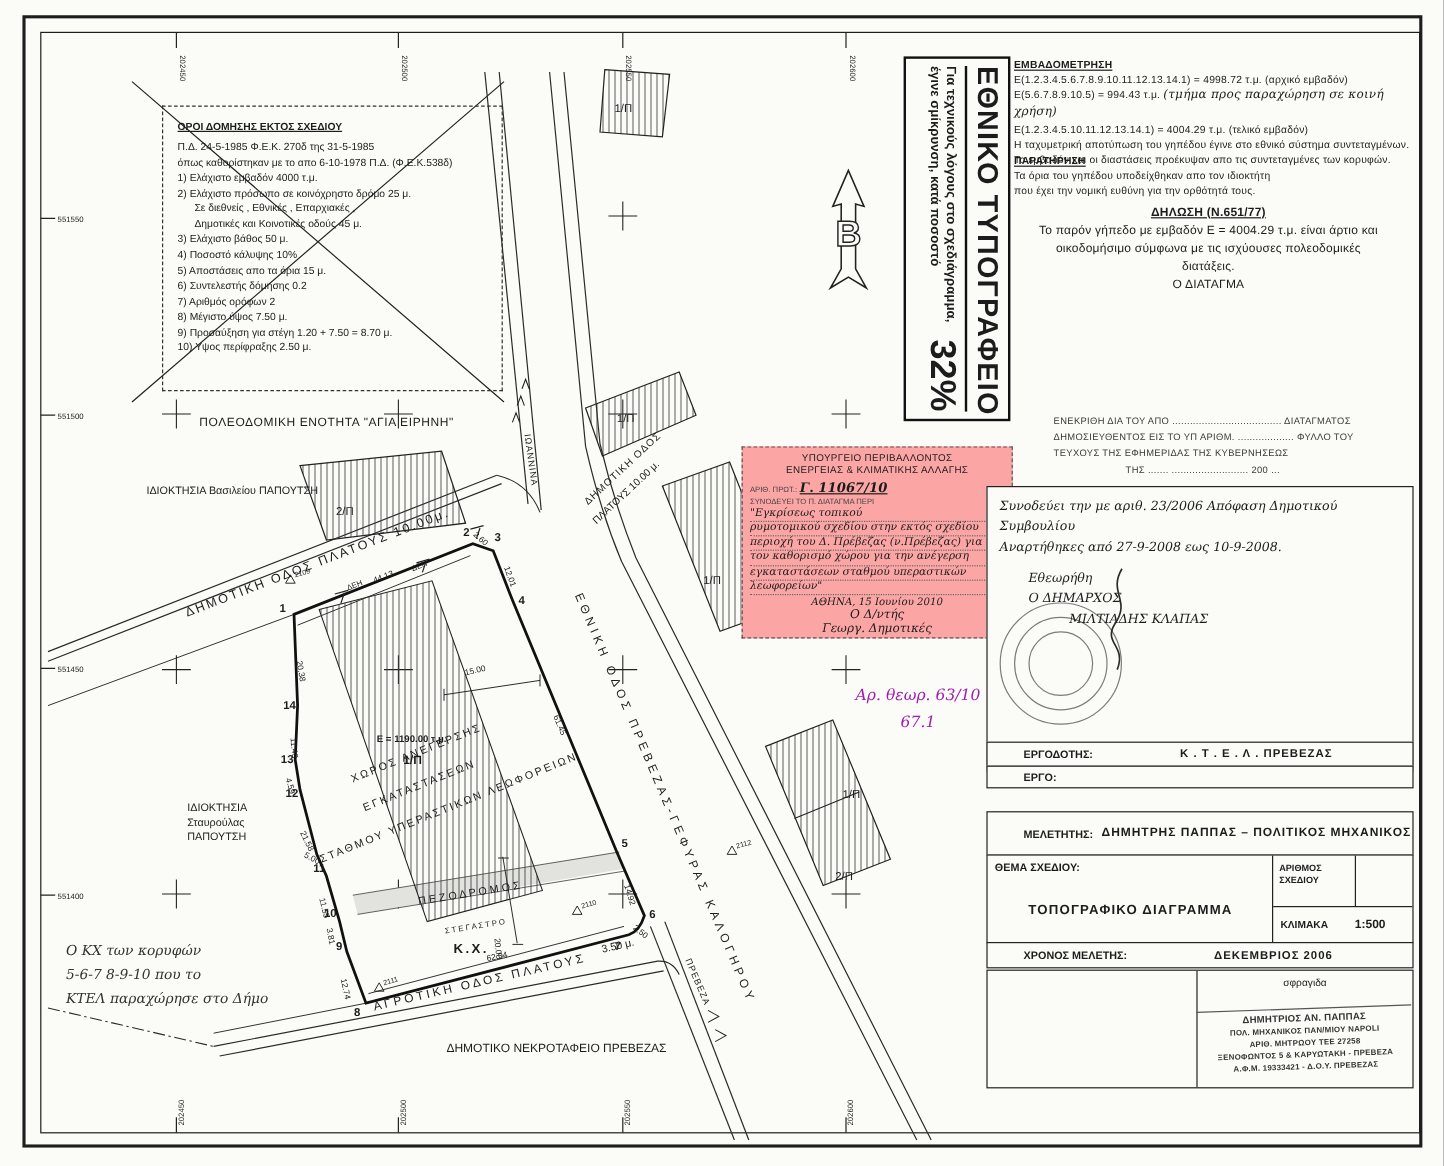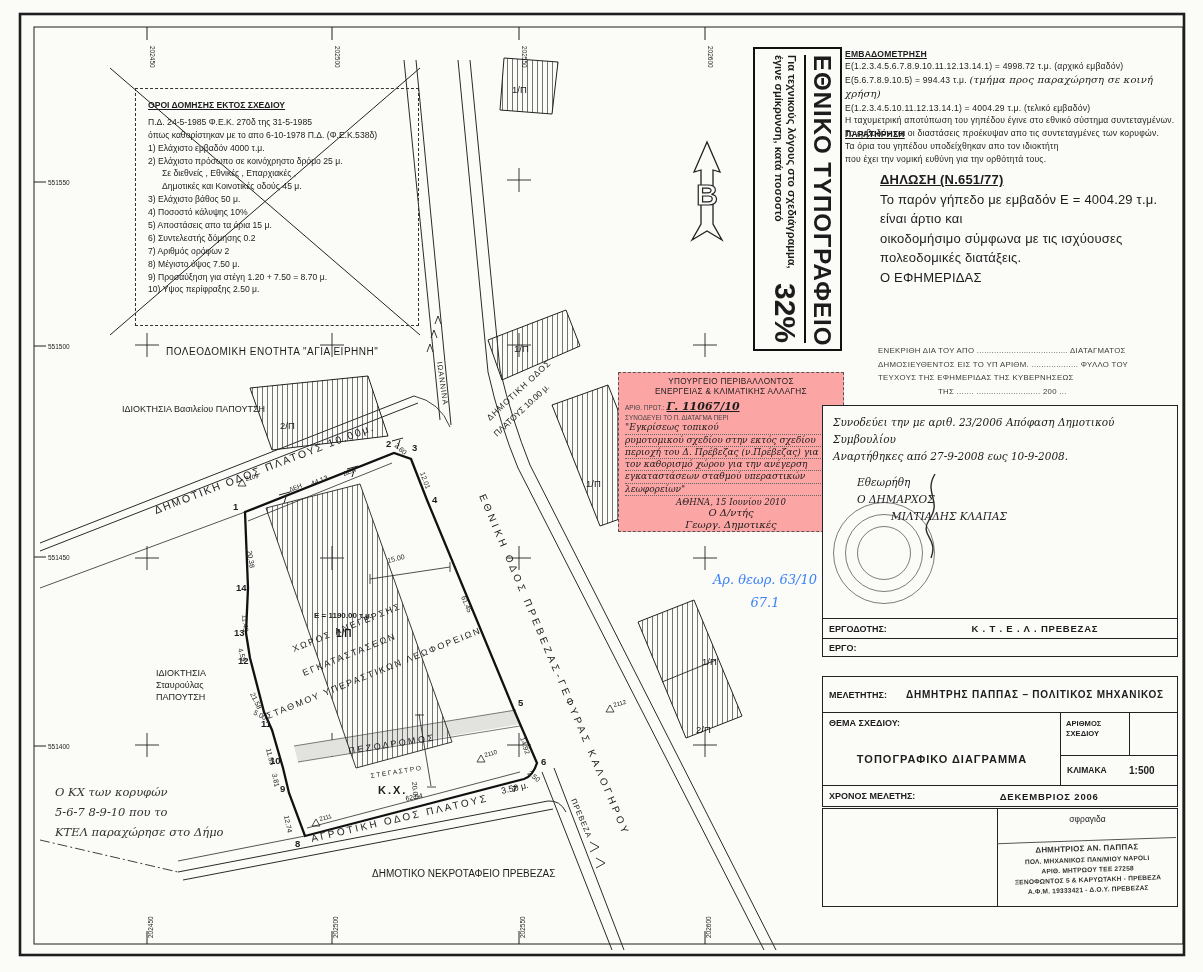--- a/index.html
+++ b/index.html
@@ -21,38 +21,38 @@
                 transform:translate(-50%,-50%) rotate(90deg);}
   .eth-title{font-size:24px;font-weight:900;letter-spacing:1px;text-align:center;
              border-bottom:2px solid #111;padding-bottom:2px;white-space:nowrap;}
   .eth-note{display:flex;align-items:center;gap:4px;margin-top:2px;}
   .eth-note .ntext{font-size:11px;line-height:1.15;font-weight:bold;flex:1;}
   .eth-note .pct{font-size:30px;font-weight:900;}
   
   .areas{left:845px;top:48px;width:340px;font-size:8.6px;line-height:1.45;}
   .areas .hline .hand{font-size:10px;}
   .obs{left:845px;top:128px;width:300px;font-size:8.6px;line-height:1.45;}
-  .decl{left:880px;top:170px;width:290px;font-size:13px;line-height:1.5;}
+  .decl{left:862px;top:170px;width:290px;font-size:10px;line-height:1.5;text-align:center;}
   .gaz{left:878px;top:344px;width:290px;font-size:7.8px;line-height:1.75;color:#3a3a3a;letter-spacing:.3px;}
   
   .ministry{left:618px;top:372px;width:212px;height:150px;border:1.6px dashed #555;
             background:#fca5a5;padding:4px 6px;font-size:8px;line-height:1.2;}
   .ministry .mh{text-align:center;font-size:8.2px;letter-spacing:.3px;}
   .ministry .small{font-size:6.4px;color:#444;display:inline;}
   .ministry .hv{font-size:11px;font-weight:bold;text-decoration:underline;}
   .hand-line{font-size:9px;border-bottom:1px dotted #666;line-height:1.25;
              font-family:"DejaVu Serif",serif;font-style:italic;}
   .ministry .mdate{text-align:center;font-size:8.5px;margin-top:1px;}
   .ministry .msig{text-align:center;font-size:10px;}
   
   .panel{left:822px;top:405px;width:358px;height:502px;}
   .prow{position:absolute;left:0;width:356px;border:1.5px solid #222;background:#fbfbf8;box-sizing:border-box;}
   .note-cell{top:0;height:238px;padding:8px 10px;font-size:10.5px;line-height:1.6;}
   .lblrow{display:flex;align-items:center;}
-  .lblrow .lab{font-weight:bold;font-size:9px;padding:2px 6px;white-space:nowrap;}
+  .lblrow .lab{font-weight:bold;font-size:9px;padding:2px 6px;white-space:nowrap;margin-left:24px;}
   .lblrow .val{flex:1;text-align:center;font-weight:bold;font-size:9.5px;letter-spacing:.8px;}
   .r1{top:213px;height:21px;} .r2{top:233px;height:19px;} .r3{top:251px;height:21px;}
   .r4{top:271px;height:37px;} .r5{top:307px;height:74px;} .r6{top:380px;height:22px;}
   .r7{top:403px;height:99px;}
   .subj-left{position:absolute;left:0;top:0;width:238px;height:100%;}
   .subj-left .lab{position:absolute;left:6px;top:5px;font-weight:bold;font-size:9px;}
   .subj-left .val{position:absolute;left:0;right:0;top:40px;text-align:center;
                   font-weight:bold;font-size:11px;letter-spacing:1px;}
   .subj-right{position:absolute;right:0;top:0;width:117px;height:100%;border-left:1.5px solid #222;box-sizing:border-box;}
   .num-cell{position:absolute;left:0;top:0;width:100%;height:43px;border-bottom:1.5px solid #222;box-sizing:border-box;}
@@ -63,21 +63,21 @@
   .scale-cell .val{flex:1;text-align:center;font-weight:bold;font-size:10px;}
   .sig-left{position:absolute;left:0;top:0;width:176px;height:100%;}
   .sig-right{position:absolute;right:0;top:0;width:180px;height:100%;border-left:1.5px solid #222;box-sizing:border-box;}
   .sig-cap{text-align:center;font-size:8.5px;padding-top:5px;}
   .stamp-lines{margin-top:16px;transform:rotate(-2deg);text-align:center;}
   .stamp-line{font-size:6.6px;font-weight:bold;color:#333;line-height:1.5;letter-spacing:.2px;}
   .stamp-line:first-child{font-size:8px;border-top:1px solid #555;border-bottom:0;padding-top:2px;}
   
   .circ{position:absolute;border:1px solid rgba(20,20,20,.55);border-radius:50%;}
   
-  .filenote{left:700px;top:568px;width:130px;font-size:13px;line-height:1.8;text-align:center;color:#3b82f6;}
+  .filenote{left:700px;top:568px;width:130px;font-size:13px;line-height:1.8;text-align:center;color:#a21caf;}
   .kxnote{left:55px;top:782px;width:200px;font-size:11.5px;line-height:1.75;color:#333;}
   .mayor-sig{position:absolute;left:86px;top:66px;z-index:3;}
 </style>
 </head>
 <body>
 
 <div class="page">
 
   <svg class="base" width="1203" height="972" viewBox="0 0 1203 972">
     <defs>
@@ -319,21 +319,21 @@
   <div class="blk obs tech">
     <div class="u" style="font-weight:bold">ΠΑΡΑΤΗΡΗΣΗ</div>
     <div>Τα όρια του γηπέδου υποδείχθηκαν απο τον ιδιοκτήτη</div>
     <div>που έχει την νομική ευθύνη για την ορθότητά τους.</div>
   </div>
 
   <div class="blk decl tech">
     <div class="u" style="font-weight:bold">ΔΗΛΩΣΗ (Ν.651/77)</div>
     <div>Το παρόν γήπεδο με εμβαδόν Ε = 4004.29 τ.μ. είναι άρτιο και</div>
     <div>οικοδομήσιμο σύμφωνα με τις ισχύουσες πολεοδομικές διατάξεις.</div>
-    <div>Ο ΕΦΗΜΕΡΙΔΑΣ</div>
+    <div>Ο ΔΙΑΤΑΓΜΑ</div>
   </div>
 
   <div class="blk gaz">
     <div>ΕΝΕΚΡΙΘΗ ΔΙΑ ΤΟΥ ΑΠΟ ..................................... ΔΙΑΤΑΓΜΑΤΟΣ</div>
     <div>ΔΗΜΟΣΙΕΥΘΕΝΤΟΣ ΕΙΣ ΤΟ ΥΠ ΑΡΙΘΜ. ................... ΦΥΛΛΟ ΤΟΥ</div>
     <div>ΤΕΥΧΟΥΣ ΤΗΣ ΕΦΗΜΕΡΙΔΑΣ ΤΗΣ ΚΥΒΕΡΝΗΣΕΩΣ</div>
     <div style="padding-left:60px">ΤΗΣ ....... .......................... 200 ...</div>
   </div>
 
   <div class="blk ministry">

